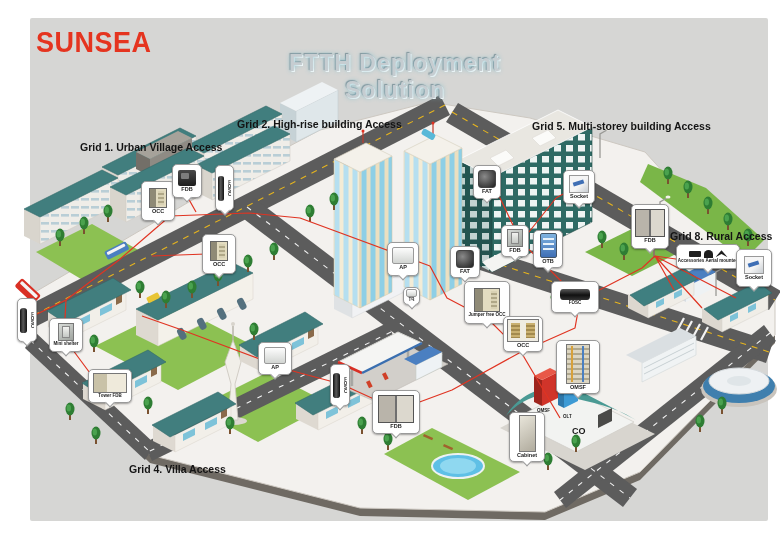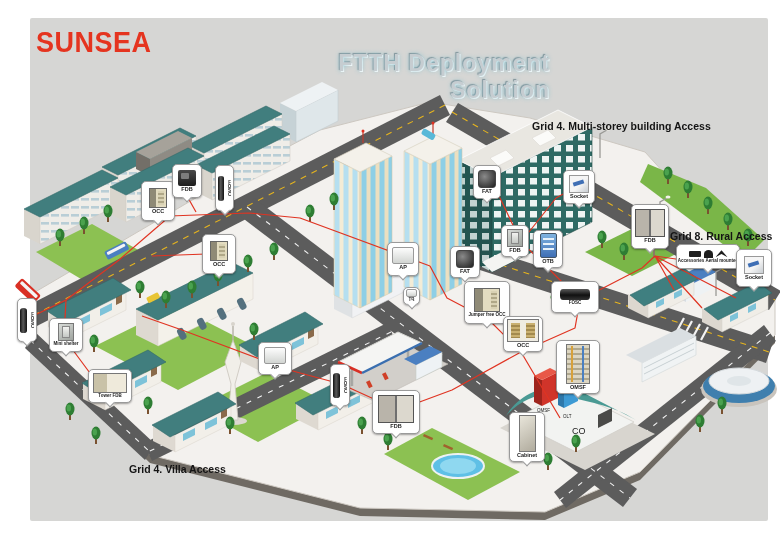--- a/index.html
+++ b/index.html
@@ -3,35 +3,35 @@
 <meta charset="utf-8">
 <style>
   html,body{margin:0;padding:0;background:#fff;}
   #stage{position:relative;width:780px;height:534px;background:#fff;overflow:hidden;
          font-family:"Liberation Sans",sans-serif;}
   #canvas{position:absolute;left:30px;top:18px;width:738px;height:503px;
           background:#d6d6d4;border-radius:2px;}
   #scene{position:absolute;left:0;top:0;width:780px;height:534px;z-index:1;}
   .logo{position:absolute;left:36px;top:27px;z-index:6;color:#e5341f;
         font-weight:900;font-size:27px;letter-spacing:.5px;transform:scaleY(1.08);}
-  .title{position:absolute;left:240px;top:50px;width:310px;text-align:right;z-index:6;
+  .title{position:absolute;left:240px;top:50px;width:310px;text-align:center;z-index:6;
          font-weight:bold;font-size:23px;letter-spacing:1px;color:#c6cdd1;
          text-shadow:0 0 5px #8fc3cf,1px 1px 0 #ffffff,-1px -1px 1px #7e8a90;}
   .glabel{position:absolute;z-index:4;font-weight:bold;font-size:10.5px;color:#141414;white-space:nowrap;}
   .callout{position:absolute;z-index:5;background:#fff;border:1px solid #9a9a9a;border-radius:5px;
            box-shadow:0 1px 2px rgba(0,0,0,.35);display:flex;flex-direction:column;
            align-items:center;justify-content:center;gap:1px;padding:2px;box-sizing:border-box;}
   .callout:after{content:"";position:absolute;bottom:-3.5px;left:50%;width:6px;height:6px;
            background:#fff;border-right:1px solid #9a9a9a;border-bottom:1px solid #9a9a9a;
            transform:translateX(-50%) rotate(45deg);}
   .callout.v{flex-direction:row;gap:2px;}
   .c-label{font-weight:bold;font-size:5.5px;line-height:1.05;color:#222;white-space:nowrap;text-align:center;}
   .c-label.tiny{font-size:4.5px;}
   .callout.v .c-label{writing-mode:vertical-rl;text-orientation:upright;letter-spacing:-1px;white-space:normal;}
-  .small-label{position:absolute;z-index:5;font-weight:normal;color:#1a1a1a;white-space:nowrap;}
+  .small-label{position:absolute;z-index:5;font-weight:bold;color:#1a1a1a;white-space:nowrap;}
   
   .i-cabopen{width:18px;height:20px;border:1px solid #666;box-sizing:border-box;position:relative;
      background:linear-gradient(90deg,#8f8a76 0 35%,#e3dcc0 35%);}
   .i-cabopen:after{content:"";position:absolute;right:2px;top:2px;bottom:2px;width:6px;
      background:repeating-linear-gradient(#d9d2b4 0 2px,#b0a888 2px 4px);}
   .i-cabopen.big{width:26px;height:24px;}
   .i-occ3{width:30px;height:22px;border:1px solid #777;background:#efece2;position:relative;}
   .i-occ3:before,.i-occ3:after{content:"";position:absolute;top:3px;bottom:3px;width:9px;
      background:repeating-linear-gradient(#c9b070 0 2px,#a38a4e 2px 4px);}
   .i-occ3:before{left:3px;} .i-occ3:after{right:3px;}
@@ -336,21 +336,23 @@
       <path d="M66,300 L64,338 L101,388"></path>
       <path d="M521,352 L452,390 L398,410 L341,384 L289,370 L182,330 L142,316"></path>
       <path d="M521,352 L575,328 L580,300 L642,268 L655,256"></path>
       <path d="M655,256 L674,290 M655,256 L702,308 M655,256 L736,298 M655,256 L752,270"></path>
       <path d="M580,300 L540,260 L521,242 L500,198 L494,182 M521,242 L556,198 L574,188"></path>
       <path d="M170,216 L159,199 M196,212 L187,196 M222,208 L224,196 M152,256 L206,254"></path>
       <path d="M404,276 L404,262 M452,272 L460,266 M414,300 L412,292"></path>
     </g>
   </svg>
 
-  <div class="glabel" style="left:532px;top:120px">Grid 4. Multi-storey building Access</div>
+  <div class="glabel" style="left:80px;top:141px">Grid 1. Urban Village Access</div>
+  <div class="glabel" style="left:237px;top:118px">Grid 2. High-rise building Access</div>
+  <div class="glabel" style="left:532px;top:120px">Grid 5. Multi-storey building Access</div>
   <div class="glabel" style="left:670px;top:230px">Grid 8. Rural Access</div>
   <div class="glabel" style="left:129px;top:463px">Grid 4. Villa Access</div>
 
   <div class="callout" style="left:141px;top:181px;width:34px;height:40px">
     <div class="i-cabopen"></div>
     <div class="c-label">OCC</div>
   </div>
   <div class="callout" style="left:172px;top:164px;width:30px;height:34px">
     <div class="i-devd"></div>
     <div class="c-label">FDB</div>

